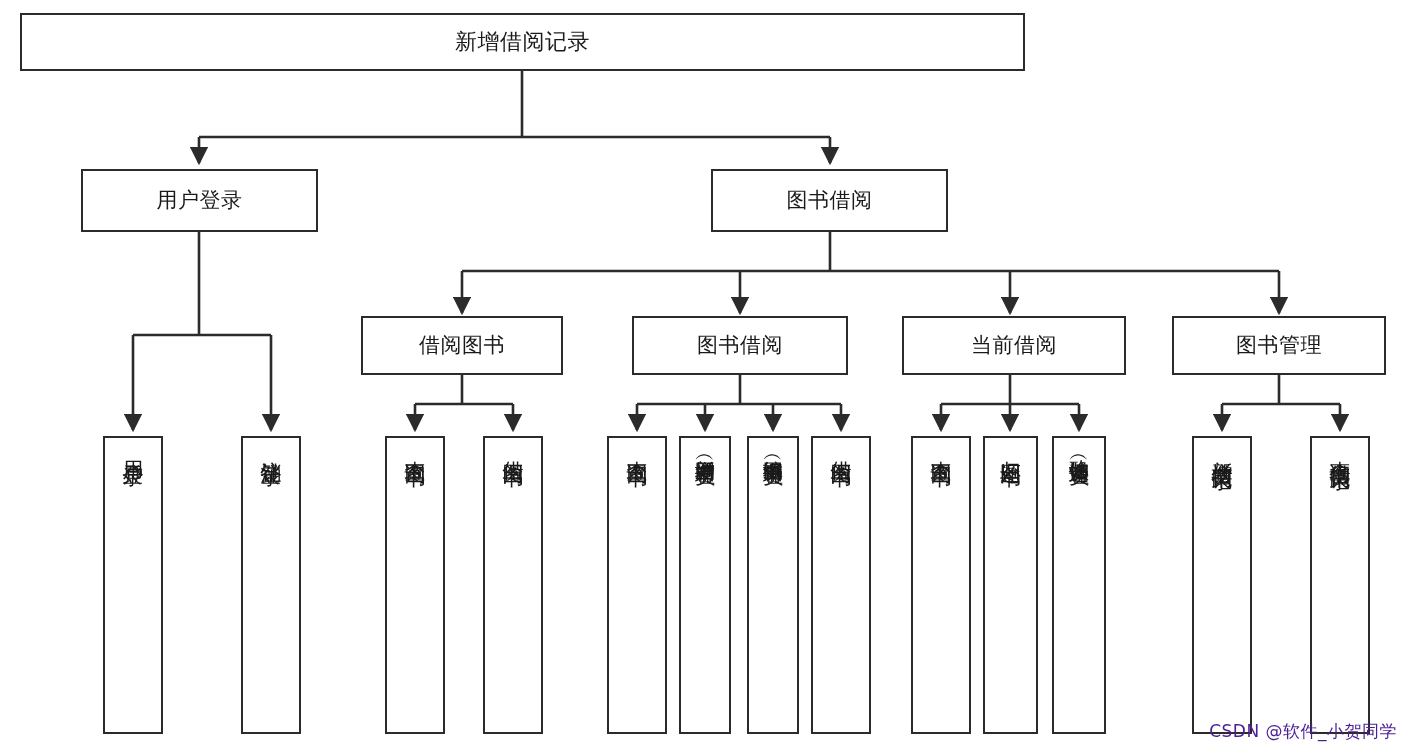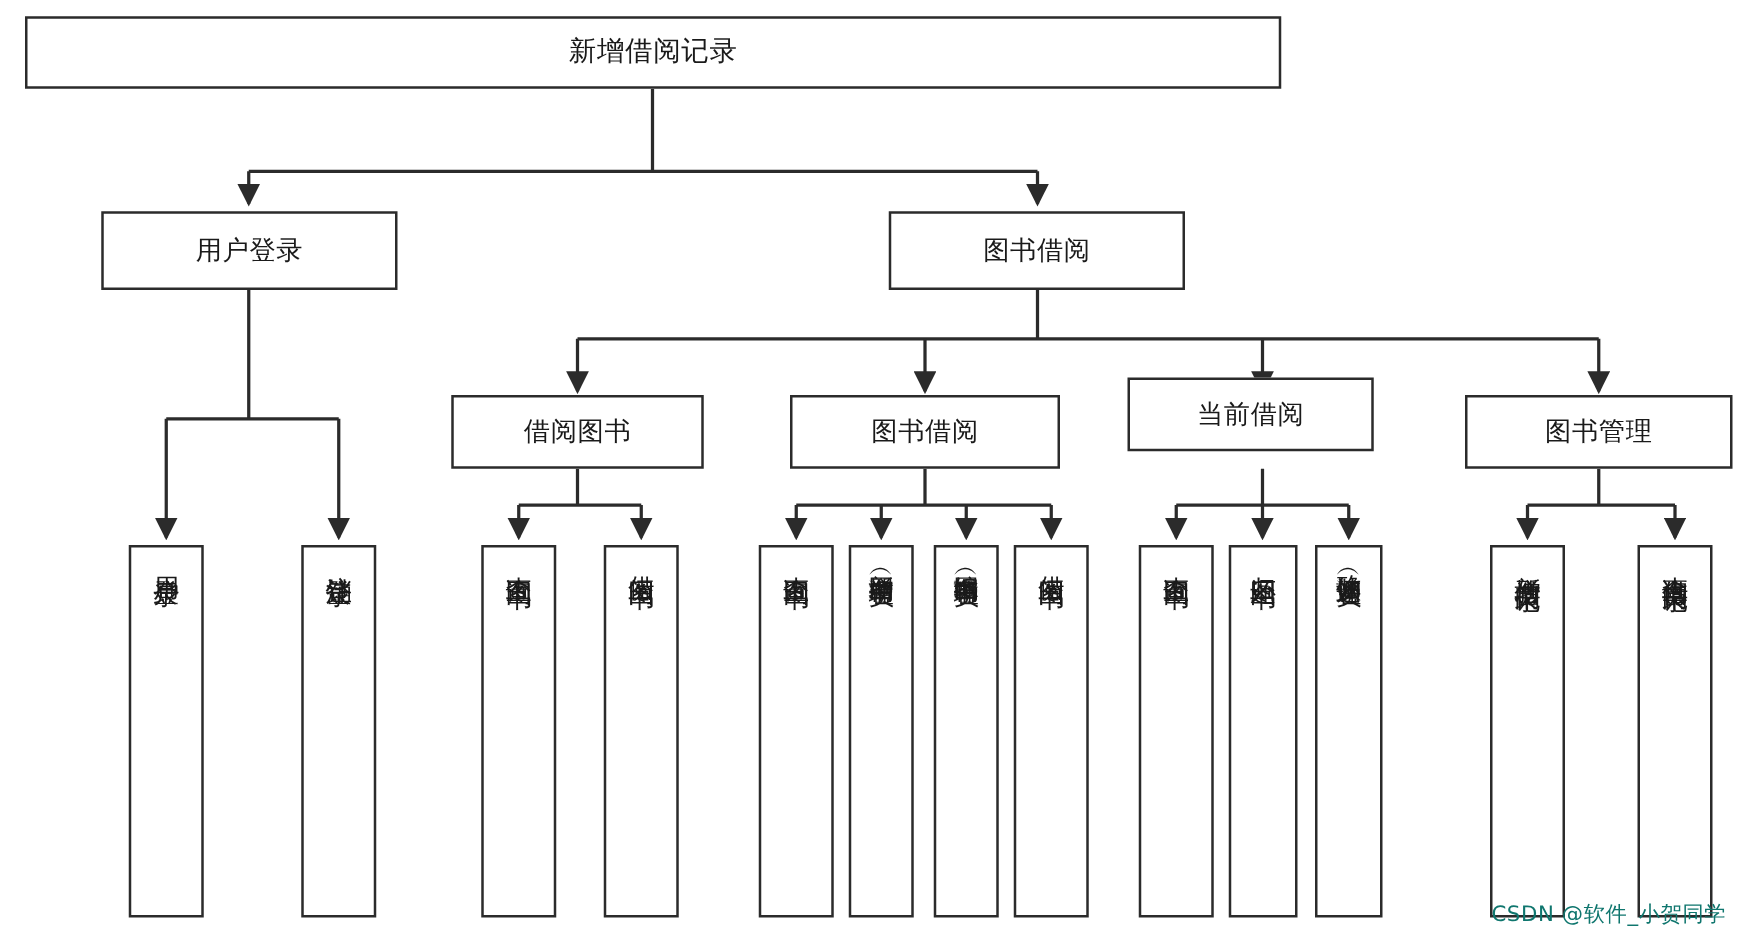--- a/index.html
+++ b/index.html
@@ -62,24 +62,24 @@
     font-size: 21px;
     line-height: 1.05;
     letter-spacing: 2px;
   }
   .node.vert.narrow .label {
     font-size: 20px;
     letter-spacing: 1px;
   }
   .watermark {
     position: absolute;
-    right: 24px;
+    right: 8px;
     bottom: 4px;
     font-size: 17px;
-    color: #0f766e;
+    color: #4c1d95;
     white-space: nowrap;
     letter-spacing: 0.5px;
   }
 </style>
 </head>
 <body>
 
 <div id="canvas">
 
   <svg id="wires" viewBox="0 0 1405 747" xmlns="http://www.w3.org/2000/svg">
@@ -142,21 +142,21 @@
   <div class="node horiz" style="left:711px; top:169px; width:237px; height:63px;">
     <span class="label">图书借阅</span>
   </div>
 
   <div class="node horiz" style="left:361px; top:316px; width:202px; height:59px;">
     <span class="label">借阅图书</span>
   </div>
   <div class="node horiz" style="left:632px; top:316px; width:216px; height:59px;">
     <span class="label">图书借阅</span>
   </div>
-  <div class="node horiz" style="left:902px; top:302px; width:197px; height:59px;">
+  <div class="node horiz" style="left:902px; top:316px; width:224px; height:59px;">
     <span class="label">当前借阅</span>
   </div>
   <div class="node horiz" style="left:1172px; top:316px; width:214px; height:59px;">
     <span class="label">图书管理</span>
   </div>
 
   <div class="node vert" style="left:103px; top:436px; width:60px; height:298px;">
     <span class="label">用户登录</span>
   </div>
   <div class="node vert" style="left:241px; top:436px; width:60px; height:298px;">

